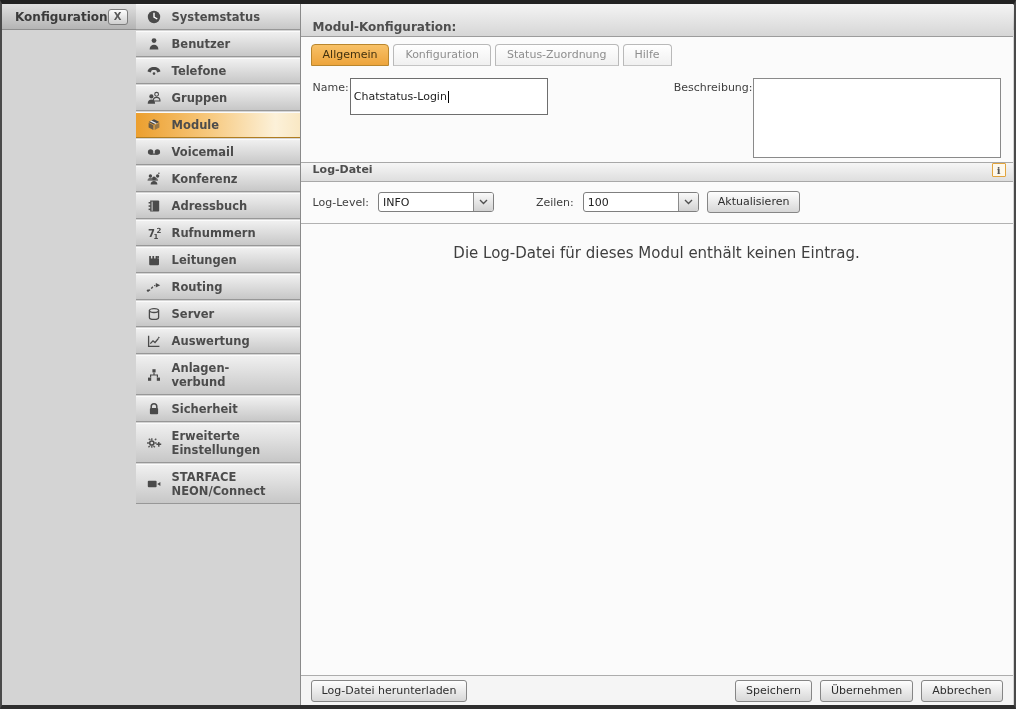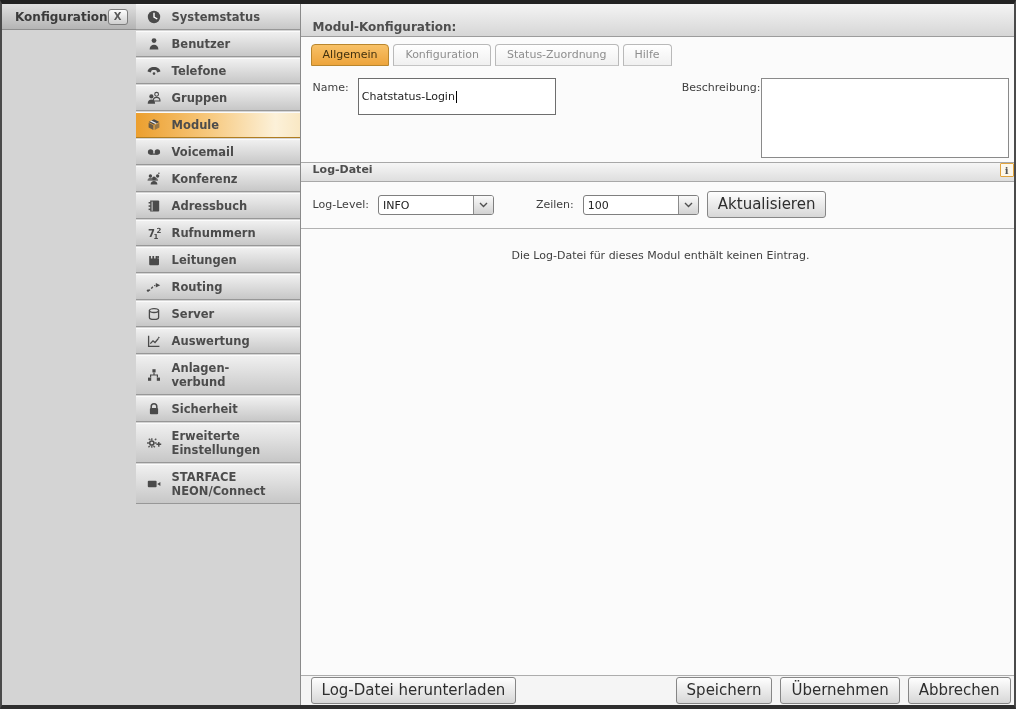--- a/index.html
+++ b/index.html
@@ -66,21 +66,21 @@
     border-radius:4px 4px 0 0;
     background:linear-gradient(#ffffff,#f0f0f0);
   }
   .tab.active{
     background:linear-gradient(#f8c167,#eda43c);
     border-color:#b9862e; color:#42310e;
   }
 
   .form-area{ height:96px; flex:0 0 96px; padding:12px 12px 0; display:flex; align-items:flex-start; }
   .field-label{ font-size:11px; color:#3f3f3f; padding-top:3px; }
-  .name-group{ display:flex; gap:9px; }
+  .name-group{ display:flex; gap:1px; }
   .text-input{
     width:198px; height:37px; border:1px solid #6e6e6e; background:#fff;
     font-size:11px; color:#222; padding:2px 3px; display:flex; align-items:center; cursor:text;
   }
   .caret{ display:inline-block; width:1px; height:12px; background:#000; margin-left:1px; }
   .desc-group{ display:flex; gap:0; margin-left:126px; }
   .desc-area{
     width:248px; height:80px; border:1px solid #8a8a8a; background:#fff; resize:none;
     font-family:inherit; font-size:11px; outline:none;
   }
@@ -113,26 +113,26 @@
   .select-arrow{
     width:20px; flex:0 0 20px; border-left:1px solid #8b8b8b;
     background:linear-gradient(#fafafa,#d2d2d2);
     display:flex; align-items:center; justify-content:center;
   }
   .gap40{ width:42px; }
 
   .btn{
     border:1px solid #868686; border-radius:3px;
     background:linear-gradient(#fefefe,#d7d7d7);
-    padding:3px 10px 4px; font-size:15px; color:#2e2e2e; cursor:pointer;
+    padding:3px 10px 4px; font-size:11px; color:#2e2e2e; cursor:pointer;
     font-family:inherit;
   }
   .log-controls .btn{ margin-left:8px; }
 
-  .log-empty{ flex:1; padding-top:20px; text-align:center; font-size:11px; color:#3f3f3f; }
+  .log-empty{ flex:1; padding-top:20px; text-align:center; font-size:15px; color:#3f3f3f; }
 
   .main-footer{
     height:30px; flex:0 0 30px; border-top:1px solid #adadad; background:#f5f5f5;
     display:flex; align-items:center; padding:0 10px;
   }
   .main-footer .spacer{ flex:1; }
   .main-footer .btn{ margin-left:8px; }
 
   
   .bottombar{

